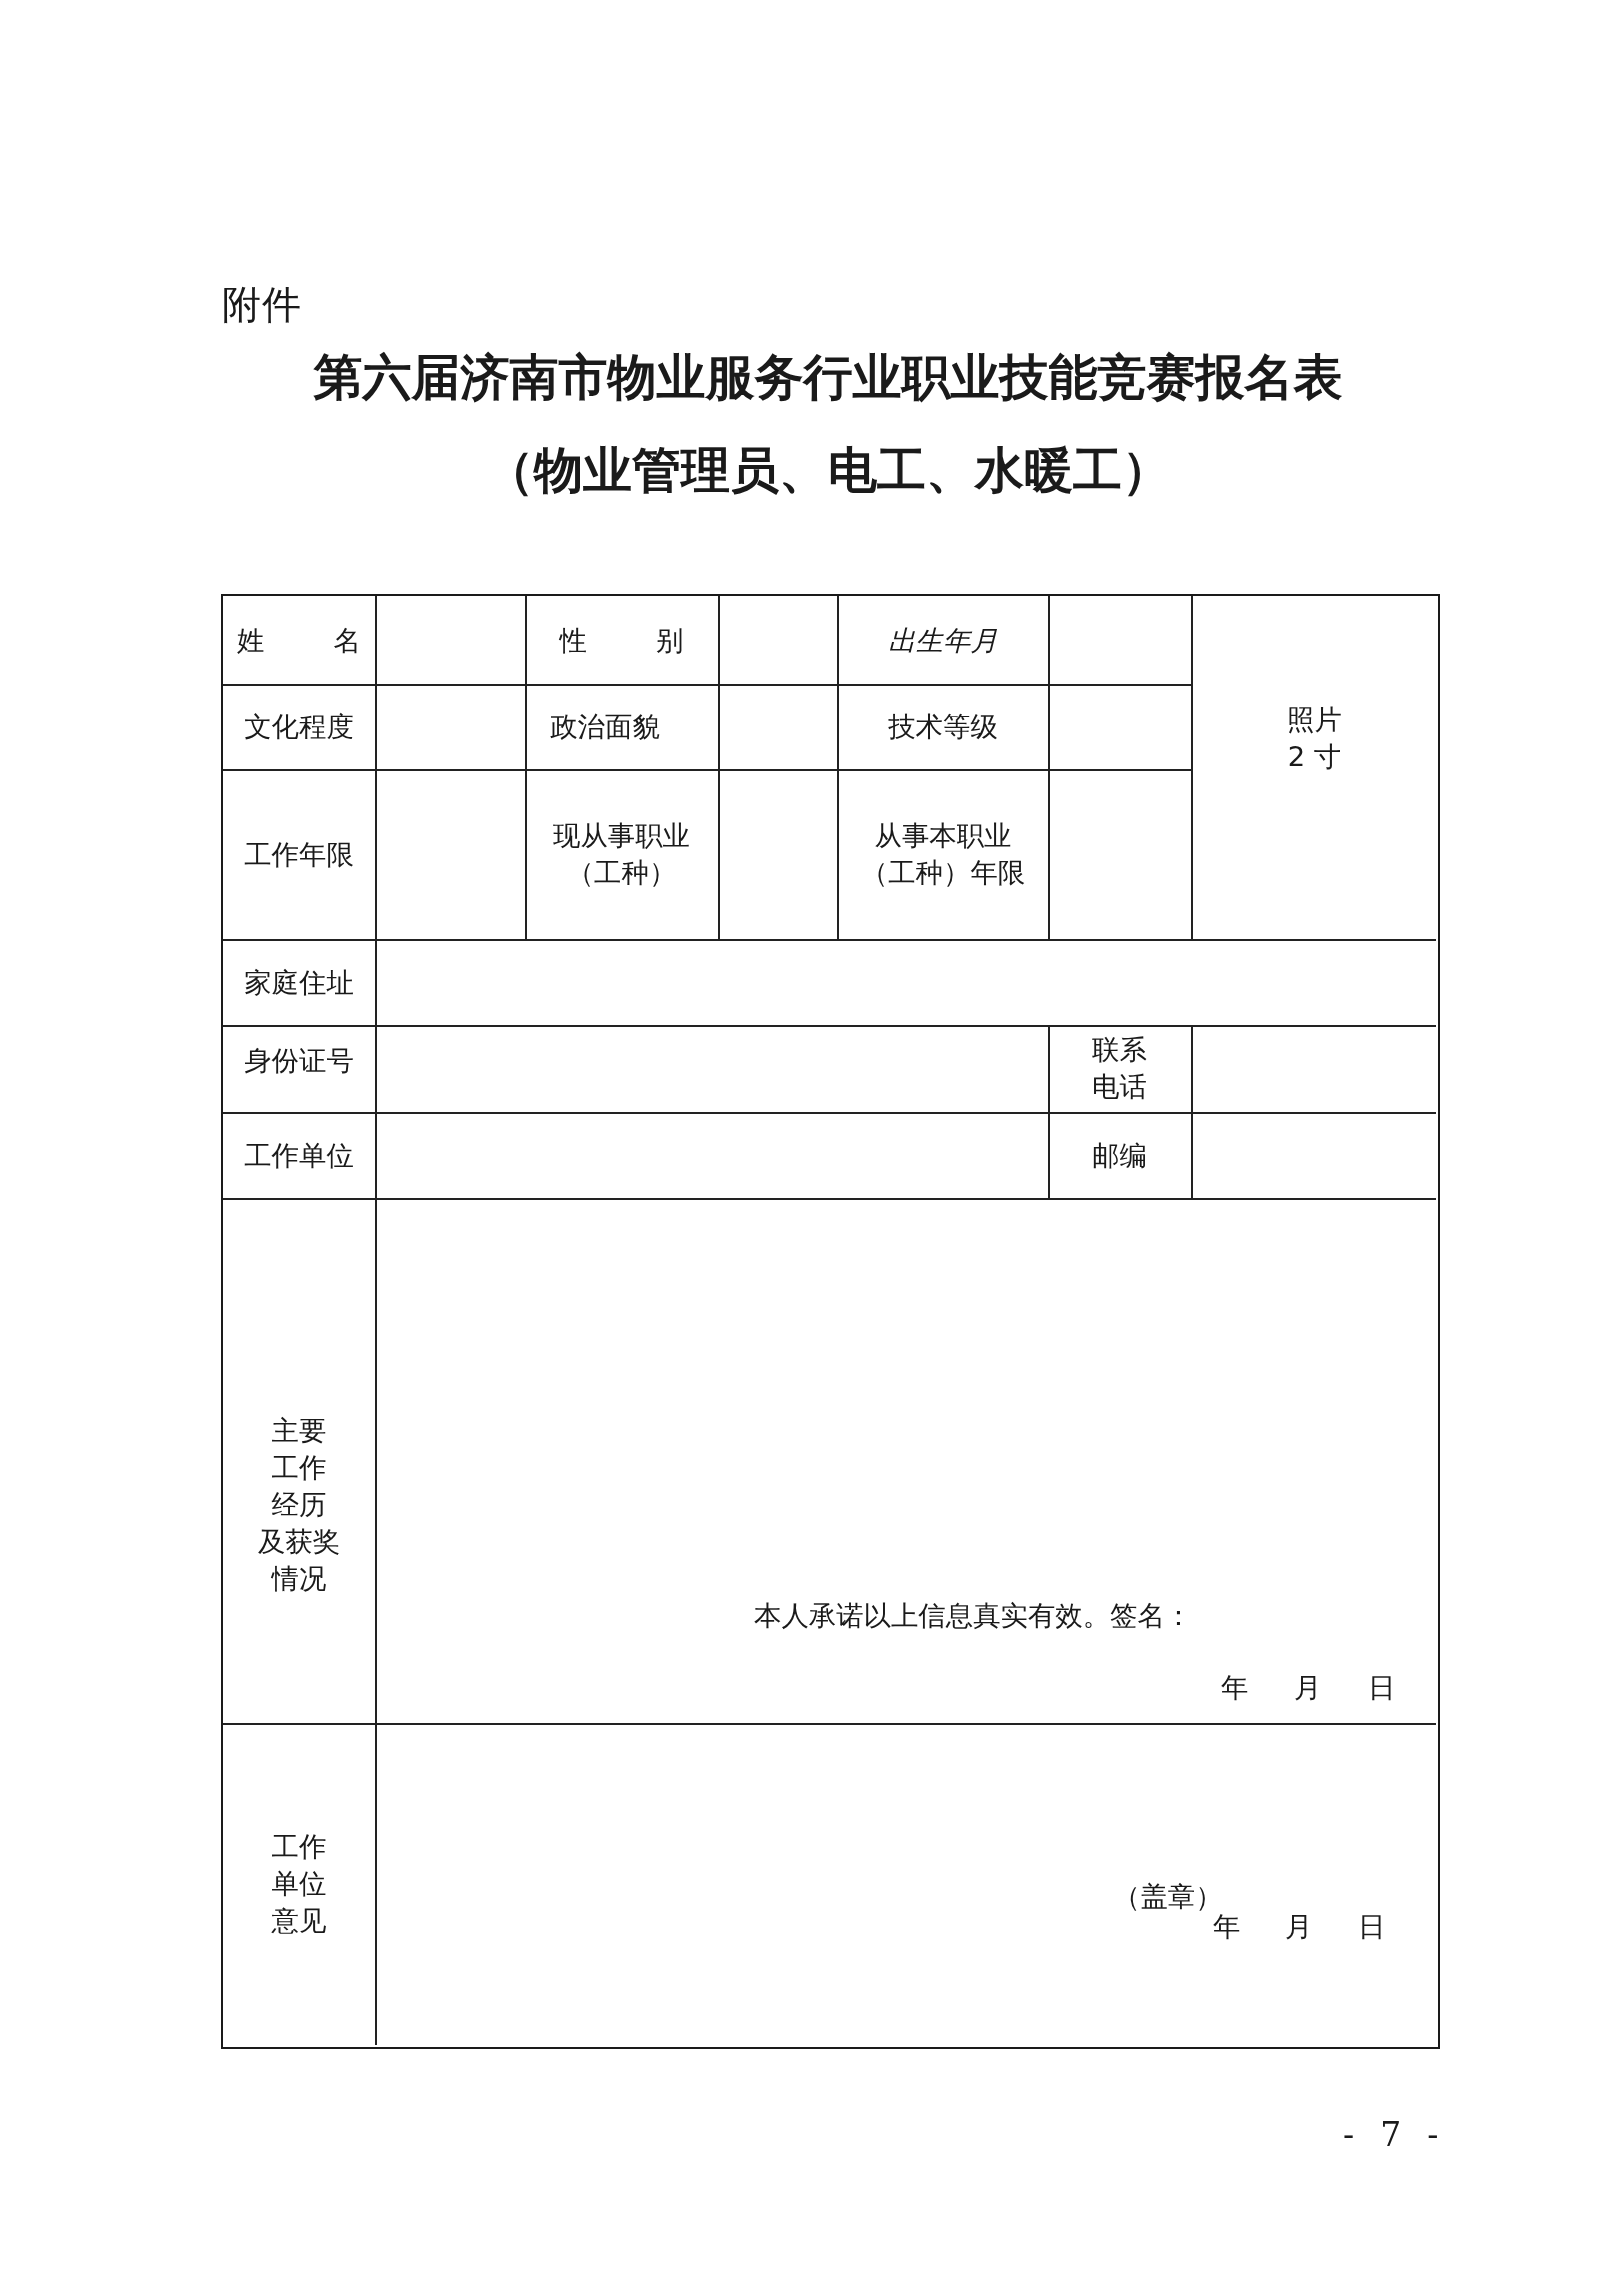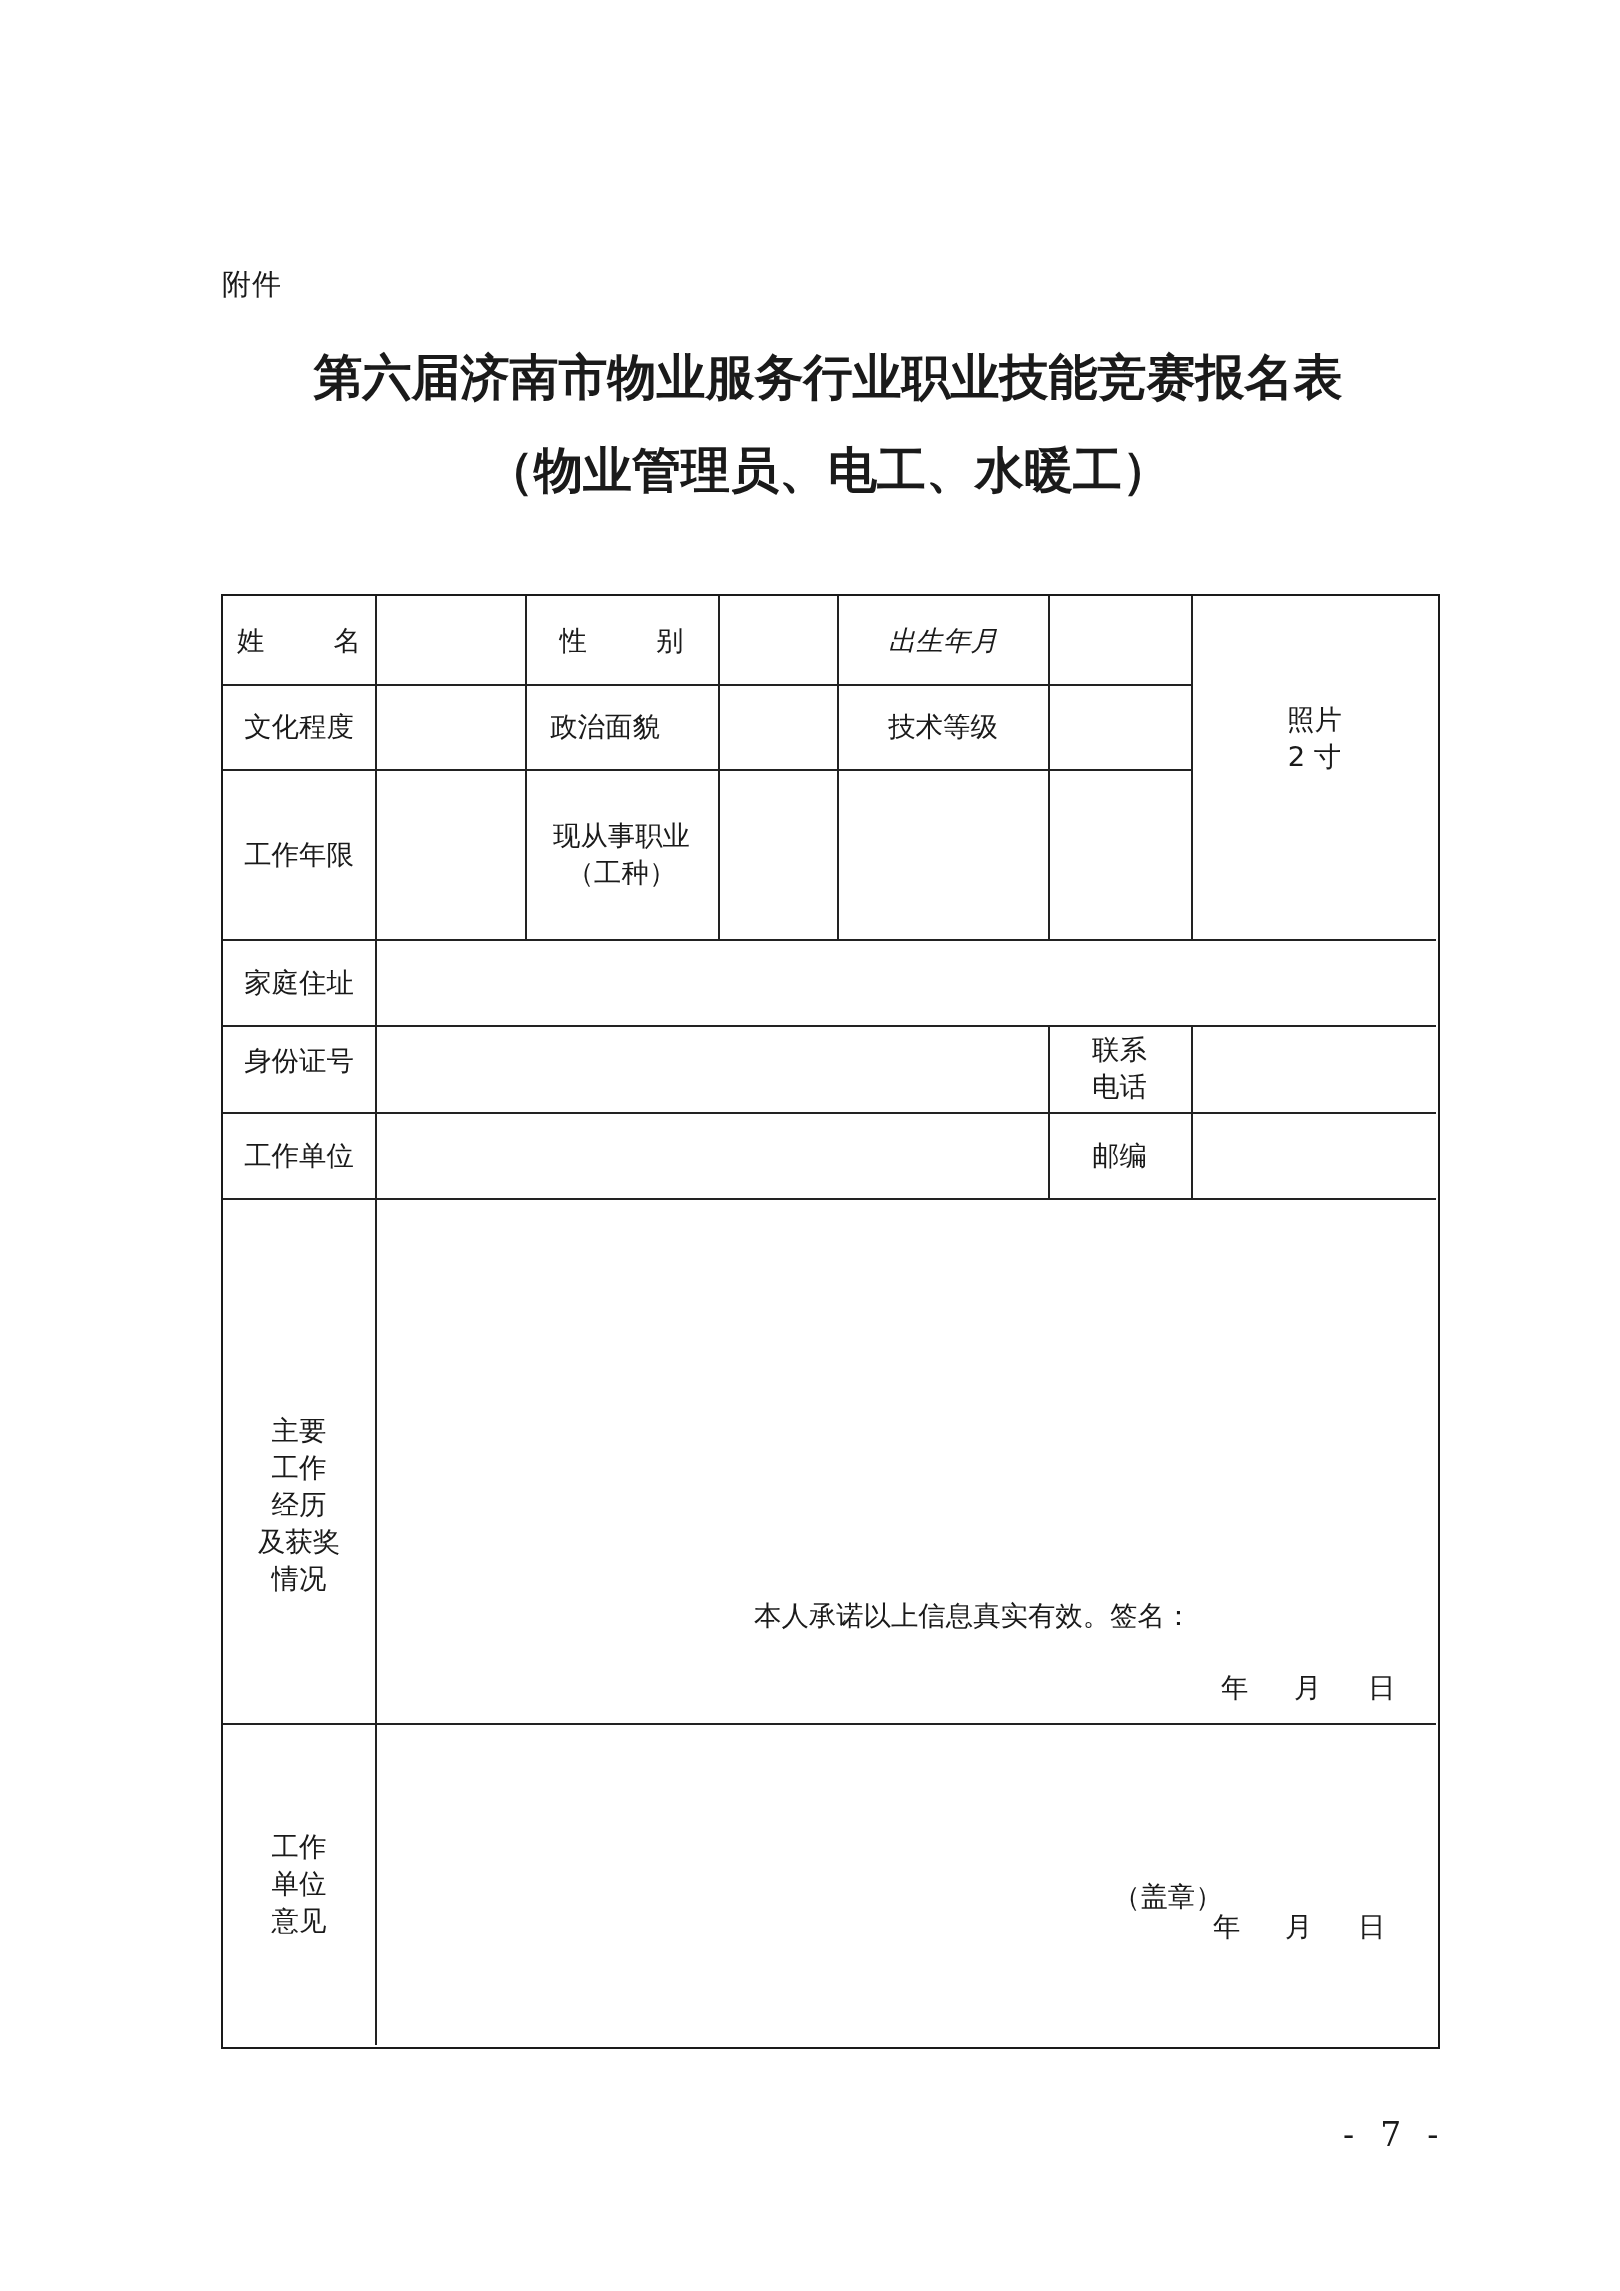--- a/index.html
+++ b/index.html
@@ -1,21 +1,21 @@
 <!DOCTYPE html>
 <html><head>
 <meta charset="utf-8">
 <style>
   html, body { margin:0; padding:0; }
   body {
     width:1620px; height:2292px; background:#ffffff; position:relative; overflow:hidden;
     font-family:"DejaVu Sans", "Liberation Sans", sans-serif; color:#1a1a1a;
   }
   .attach {
-    position:absolute; left:222px; top:265px; font-size:29px; letter-spacing:1px;
+    position:absolute; left:222px; top:278px; font-size:39px; letter-spacing:1px;
   }
   .title {
     position:absolute; left:0; width:1656px; top:345px; text-align:center;
     font-family:"DejaVu Serif", "Liberation Serif", serif; font-weight:bold; font-size:49px; letter-spacing:0px;
   }
   .subtitle {
     position:absolute; left:0; width:1656px; top:438px; text-align:center;
     font-family:"DejaVu Serif", "Liberation Serif", serif; font-weight:bold; font-size:49px;
   }
   .form {
@@ -87,20 +87,26 @@
 
   <div class="cell" style="left:0; top:173px; width:152px; height:170px;">工作年限</div>
   <div class="cell input" style="left:154px; top:173px; width:148px; height:170px;"></div>
   <div class="cell" style="left:302px; top:173px; width:193px; height:170px;">
     <div class="stack">
       <span>现从事职业</span>
       <span>（工种）</span>
     </div>
   </div>
   <div class="cell input" style="left:497px; top:173px; width:117px; height:170px;"></div>
+  <div class="cell" style="left:614px; top:173px; width:212px; height:170px;">
+    <div class="stack">
+      <span>从事本职业</span>
+      <span>（工种）年限</span>
+    </div>
+  </div>
   <div class="cell input" style="left:827px; top:173px; width:141px; height:170px;"></div>
 
   <div class="cell" style="left:970px; top:0; width:243px; height:284px;">
     <div class="stack">
       <span>照片</span>
       <span>2 寸</span>
     </div>
   </div>
 
   <div class="cell" style="left:0; top:343px; width:152px; height:86px;">家庭住址</div>

